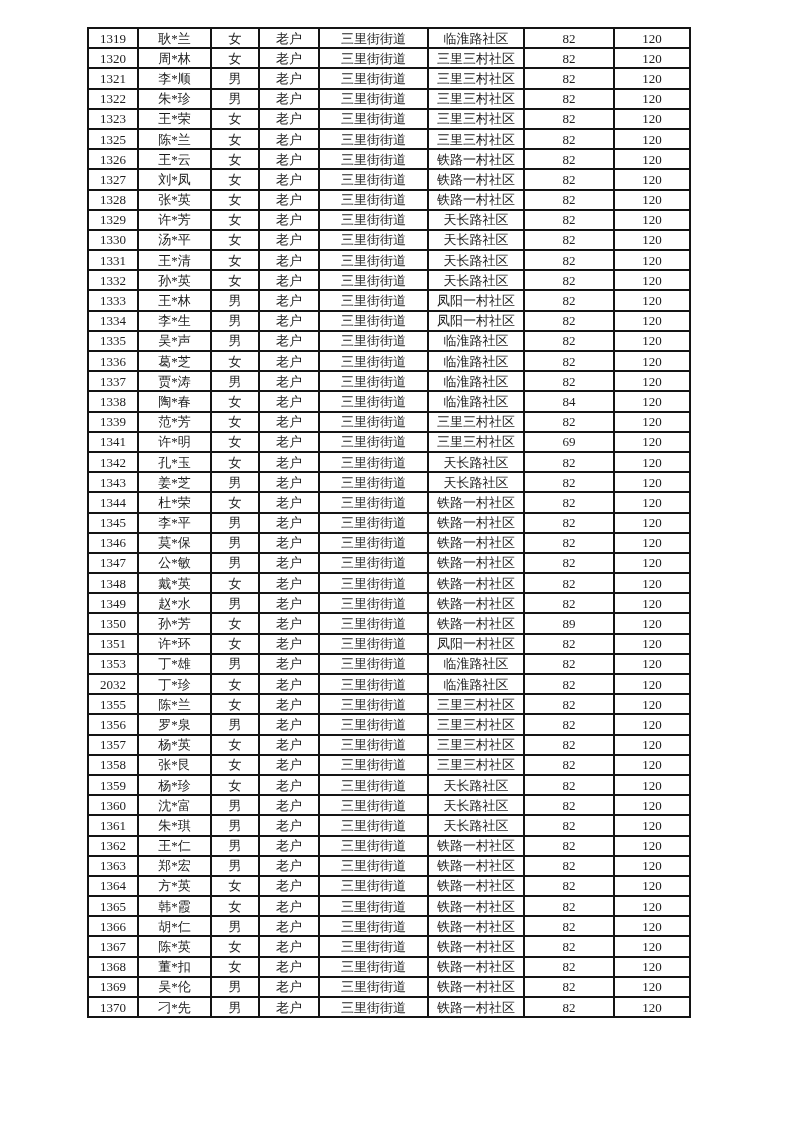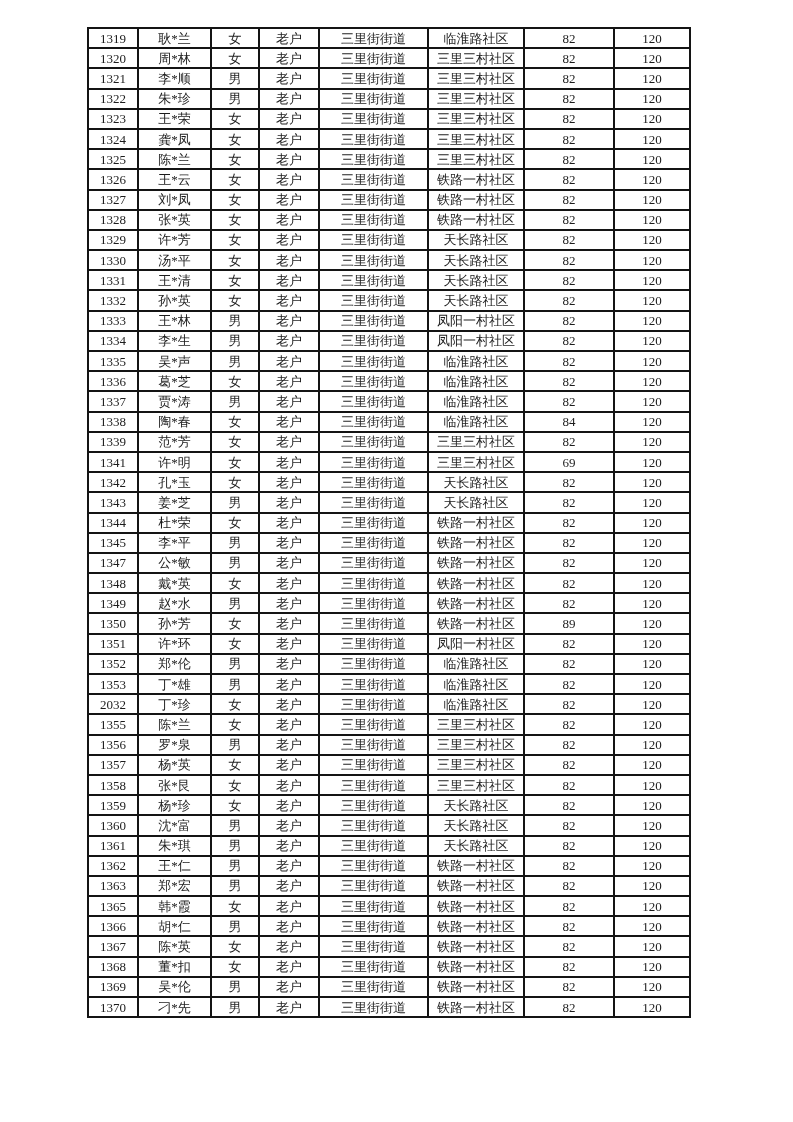--- a/index.html
+++ b/index.html
@@ -115,30 +115,20 @@
           <td>1323</td>
           <td>王*荣</td>
           <td>女</td>
           <td>老户</td>
           <td>三里街街道</td>
           <td>三里三村社区</td>
           <td>82</td>
           <td>120</td>
         </tr>
         <tr>
-          <td>1324</td>
-          <td>龚*凤</td>
-          <td>女</td>
-          <td>老户</td>
-          <td>三里街街道</td>
-          <td>三里三村社区</td>
-          <td>82</td>
-          <td>120</td>
-        </tr>
-        <tr>
           <td>1325</td>
           <td>陈*兰</td>
           <td>女</td>
           <td>老户</td>
           <td>三里街街道</td>
           <td>三里三村社区</td>
           <td>82</td>
           <td>120</td>
         </tr>
         <tr>
@@ -325,20 +315,30 @@
           <td>1345</td>
           <td>李*平</td>
           <td>男</td>
           <td>老户</td>
           <td>三里街街道</td>
           <td>铁路一村社区</td>
           <td>82</td>
           <td>120</td>
         </tr>
         <tr>
+          <td>1346</td>
+          <td>莫*保</td>
+          <td>男</td>
+          <td>老户</td>
+          <td>三里街街道</td>
+          <td>铁路一村社区</td>
+          <td>82</td>
+          <td>120</td>
+        </tr>
+        <tr>
           <td>1347</td>
           <td>公*敏</td>
           <td>男</td>
           <td>老户</td>
           <td>三里街街道</td>
           <td>铁路一村社区</td>
           <td>82</td>
           <td>120</td>
         </tr>
         <tr>
@@ -375,30 +375,20 @@
           <td>1351</td>
           <td>许*环</td>
           <td>女</td>
           <td>老户</td>
           <td>三里街街道</td>
           <td>凤阳一村社区</td>
           <td>82</td>
           <td>120</td>
         </tr>
         <tr>
-          <td>1352</td>
-          <td>郑*伦</td>
-          <td>男</td>
-          <td>老户</td>
-          <td>三里街街道</td>
-          <td>临淮路社区</td>
-          <td>82</td>
-          <td>120</td>
-        </tr>
-        <tr>
           <td>1353</td>
           <td>丁*雄</td>
           <td>男</td>
           <td>老户</td>
           <td>三里街街道</td>
           <td>临淮路社区</td>
           <td>82</td>
           <td>120</td>
         </tr>
         <tr>
@@ -488,20 +478,30 @@
           <td>老户</td>
           <td>三里街街道</td>
           <td>铁路一村社区</td>
           <td>82</td>
           <td>120</td>
         </tr>
         <tr>
           <td>1363</td>
           <td>郑*宏</td>
           <td>男</td>
+          <td>老户</td>
+          <td>三里街街道</td>
+          <td>铁路一村社区</td>
+          <td>82</td>
+          <td>120</td>
+        </tr>
+        <tr>
+          <td>1364</td>
+          <td>方*英</td>
+          <td>女</td>
           <td>老户</td>
           <td>三里街街道</td>
           <td>铁路一村社区</td>
           <td>82</td>
           <td>120</td>
         </tr>
         <tr>
           <td>1365</td>
           <td>韩*霞</td>
           <td>女</td>

